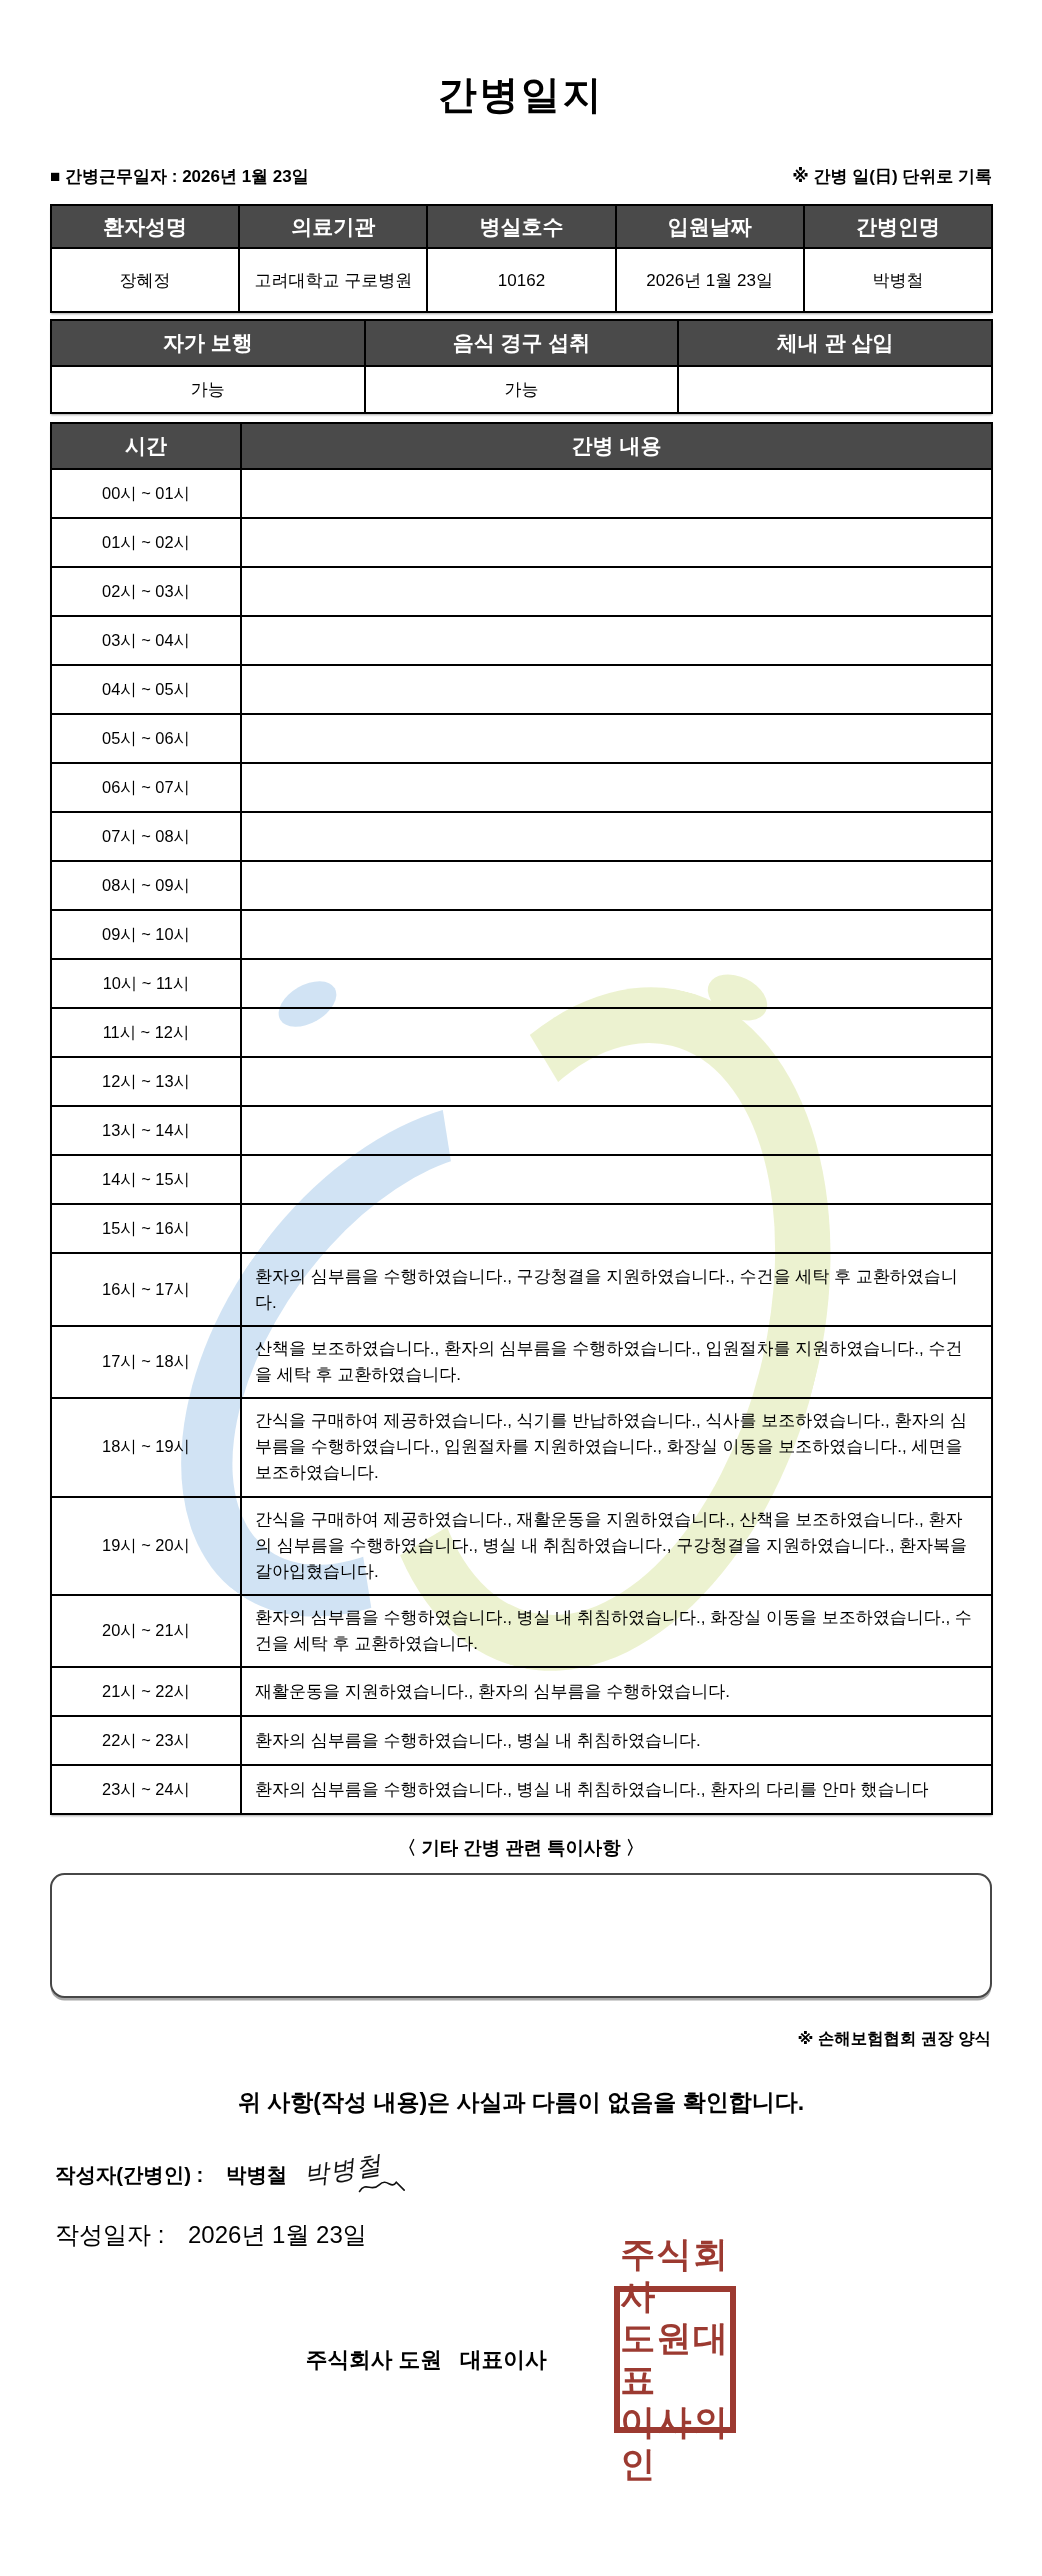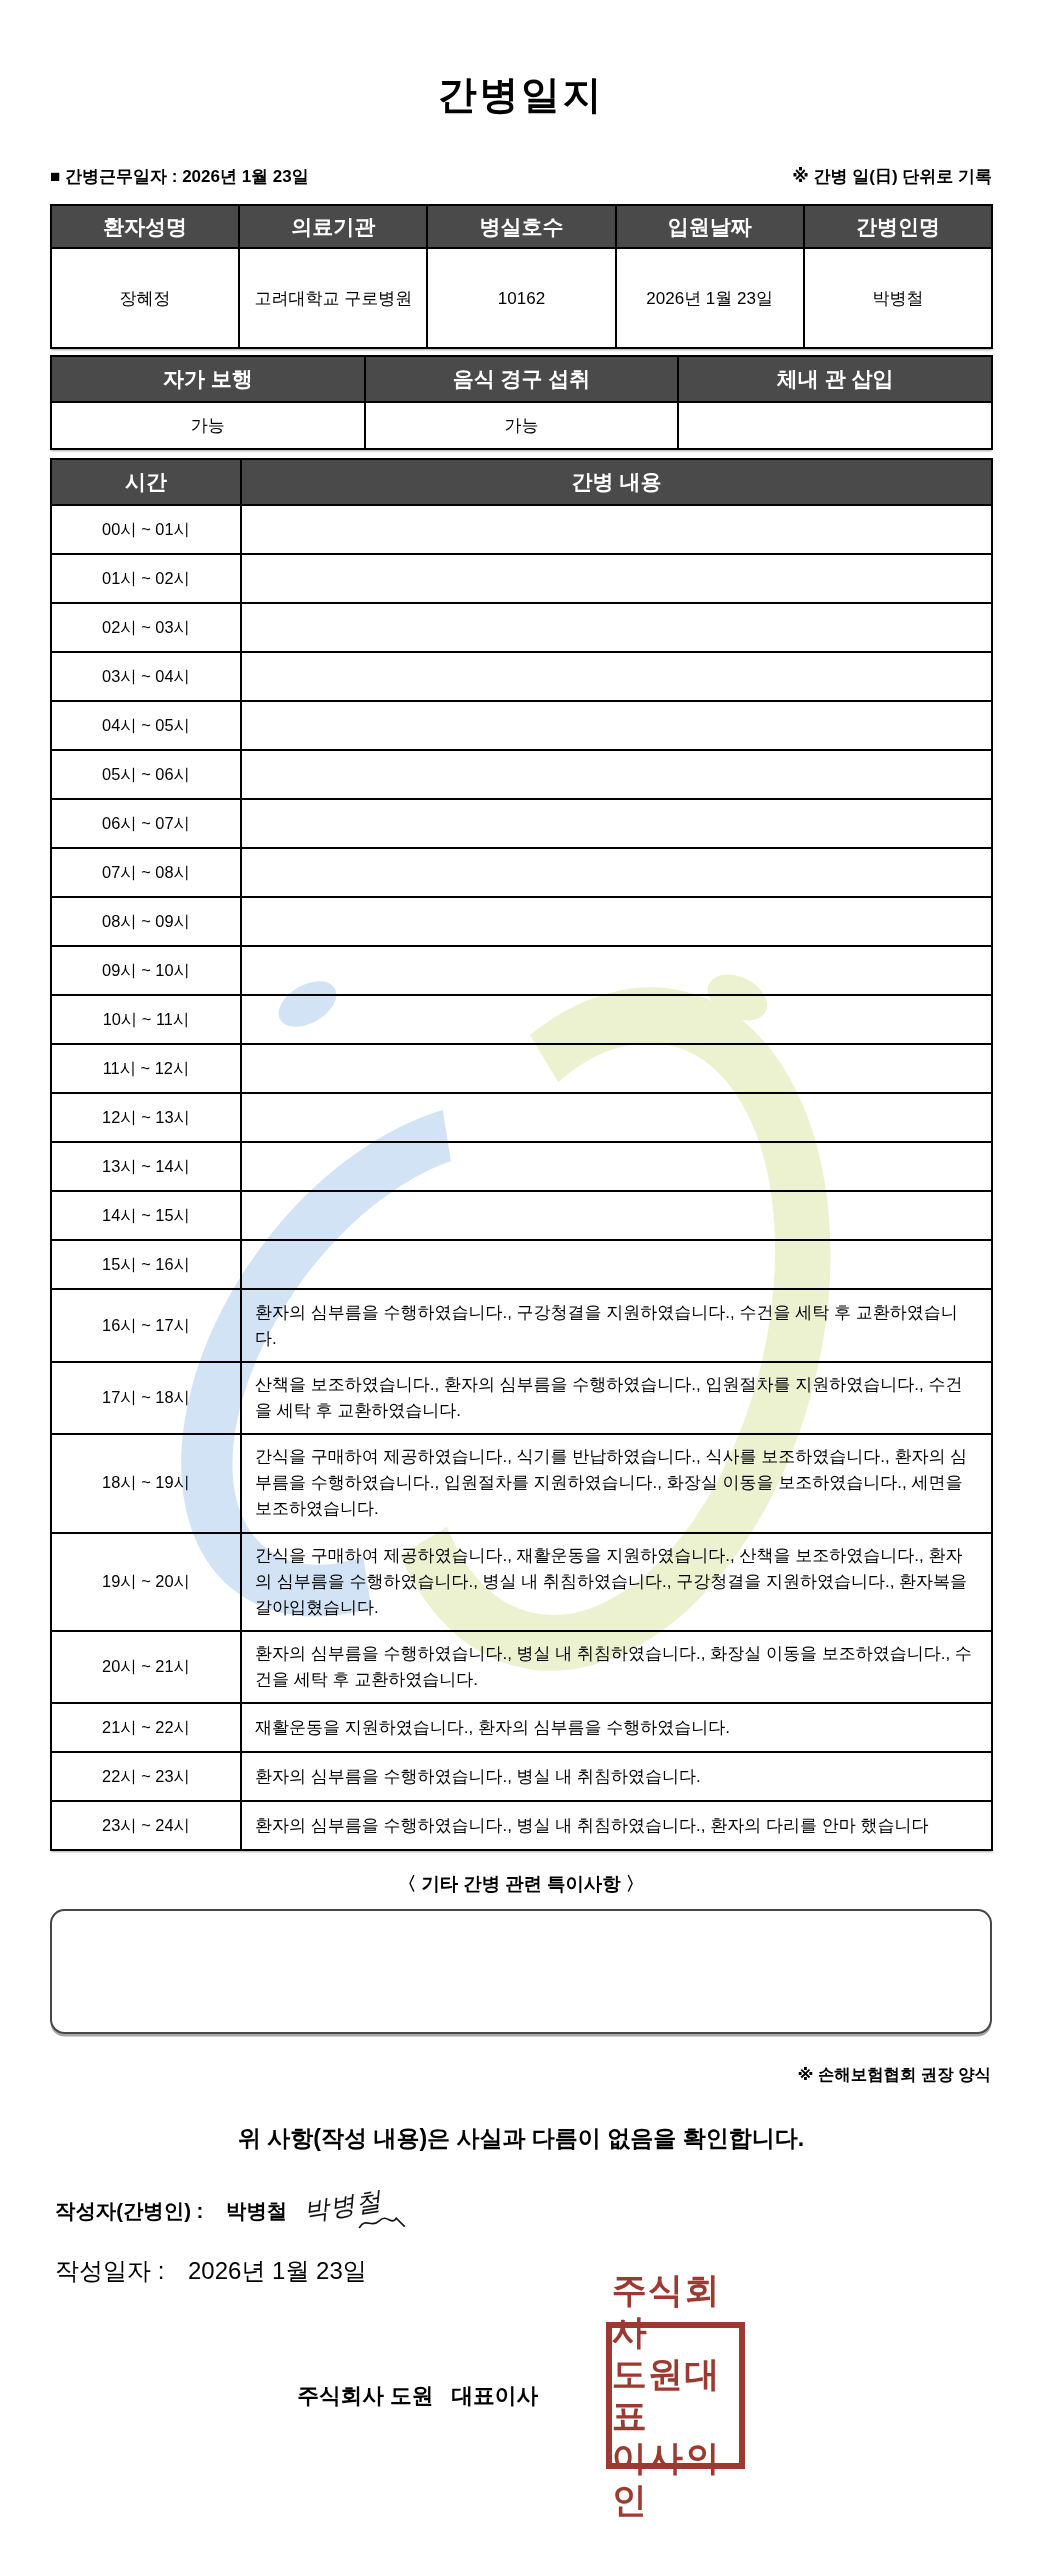--- a/index.html
+++ b/index.html
@@ -46,21 +46,21 @@
   table.tbl{border-collapse:collapse;table-layout:fixed;
     margin-left:50px;width:943px;background:transparent;
     box-shadow:0 2.6px 2px -1.3px rgba(0,0,0,.35);}
   table.tbl th{background:var(--header-bg);color:#fff;font-weight:700;font-size:21px;
     border:2px solid var(--border-black);text-align:center;vertical-align:middle;}
   table.tbl td{border:2px solid var(--border-black);font-size:17px;
     text-align:center;vertical-align:middle;background:transparent;}
 
   .info-tbl{margin-top:9.2px;}
   .info-tbl th{height:43px;}
-  .info-tbl td{height:100px;padding:3.9px 9.2px;line-height:25px;}
+  .info-tbl td{height:64px;padding:3.9px 9.2px;line-height:25px;}
 
   .status-tbl{margin-top:5.9px;}
   .status-tbl th{height:46px;}
   .status-tbl td{height:47px;}
 
   .care-tbl{margin-top:8.5px;}
   .care-tbl th{height:46px;}
   .care-tbl col.c-time{width:190px;}
   .care-tbl td.time-cell{height:49px;font-size:16.4px;}
   .care-tbl td.content-cell{text-align:left;padding:9.2px 13px;
@@ -79,21 +79,21 @@
   .writer-name{margin-left:17px;}
   .sig-wrap{display:inline-block;position:relative;margin-left:11.8px;vertical-align:middle;}
   .sig-text{display:inline-block;font-size:25px;font-weight:400;color:#111;
     transform:rotate(-9deg) skewX(-14deg) translateY(-6.6px);letter-spacing:1.3px;}
   .sig-tail{position:absolute;right:-23.6px;bottom:-2.6px;}
   .date-line{margin:26px 0 0 55px;font-size:24px;font-weight:400;}
 
   .company-row{margin-top:35px;display:flex;justify-content:center;
     align-items:center;gap:27.6px;}
   .company-text{font-size:21.7px;font-weight:700;white-space:pre;}
-  .seal{width:139px;height:147px;border:6.6px solid var(--seal-red);
+  .seal{width:122px;height:147px;border:6.6px solid var(--seal-red);
     display:flex;flex-direction:column;justify-content:center;align-items:center;
     color:var(--seal-red);font-size:35px;font-weight:800;line-height:42px;
     letter-spacing:1.3px;background:#fff;margin-left:40px;}
 </style>
 </head>
 <body>
 
 <div class="page">
 
   <div class="watermark">

